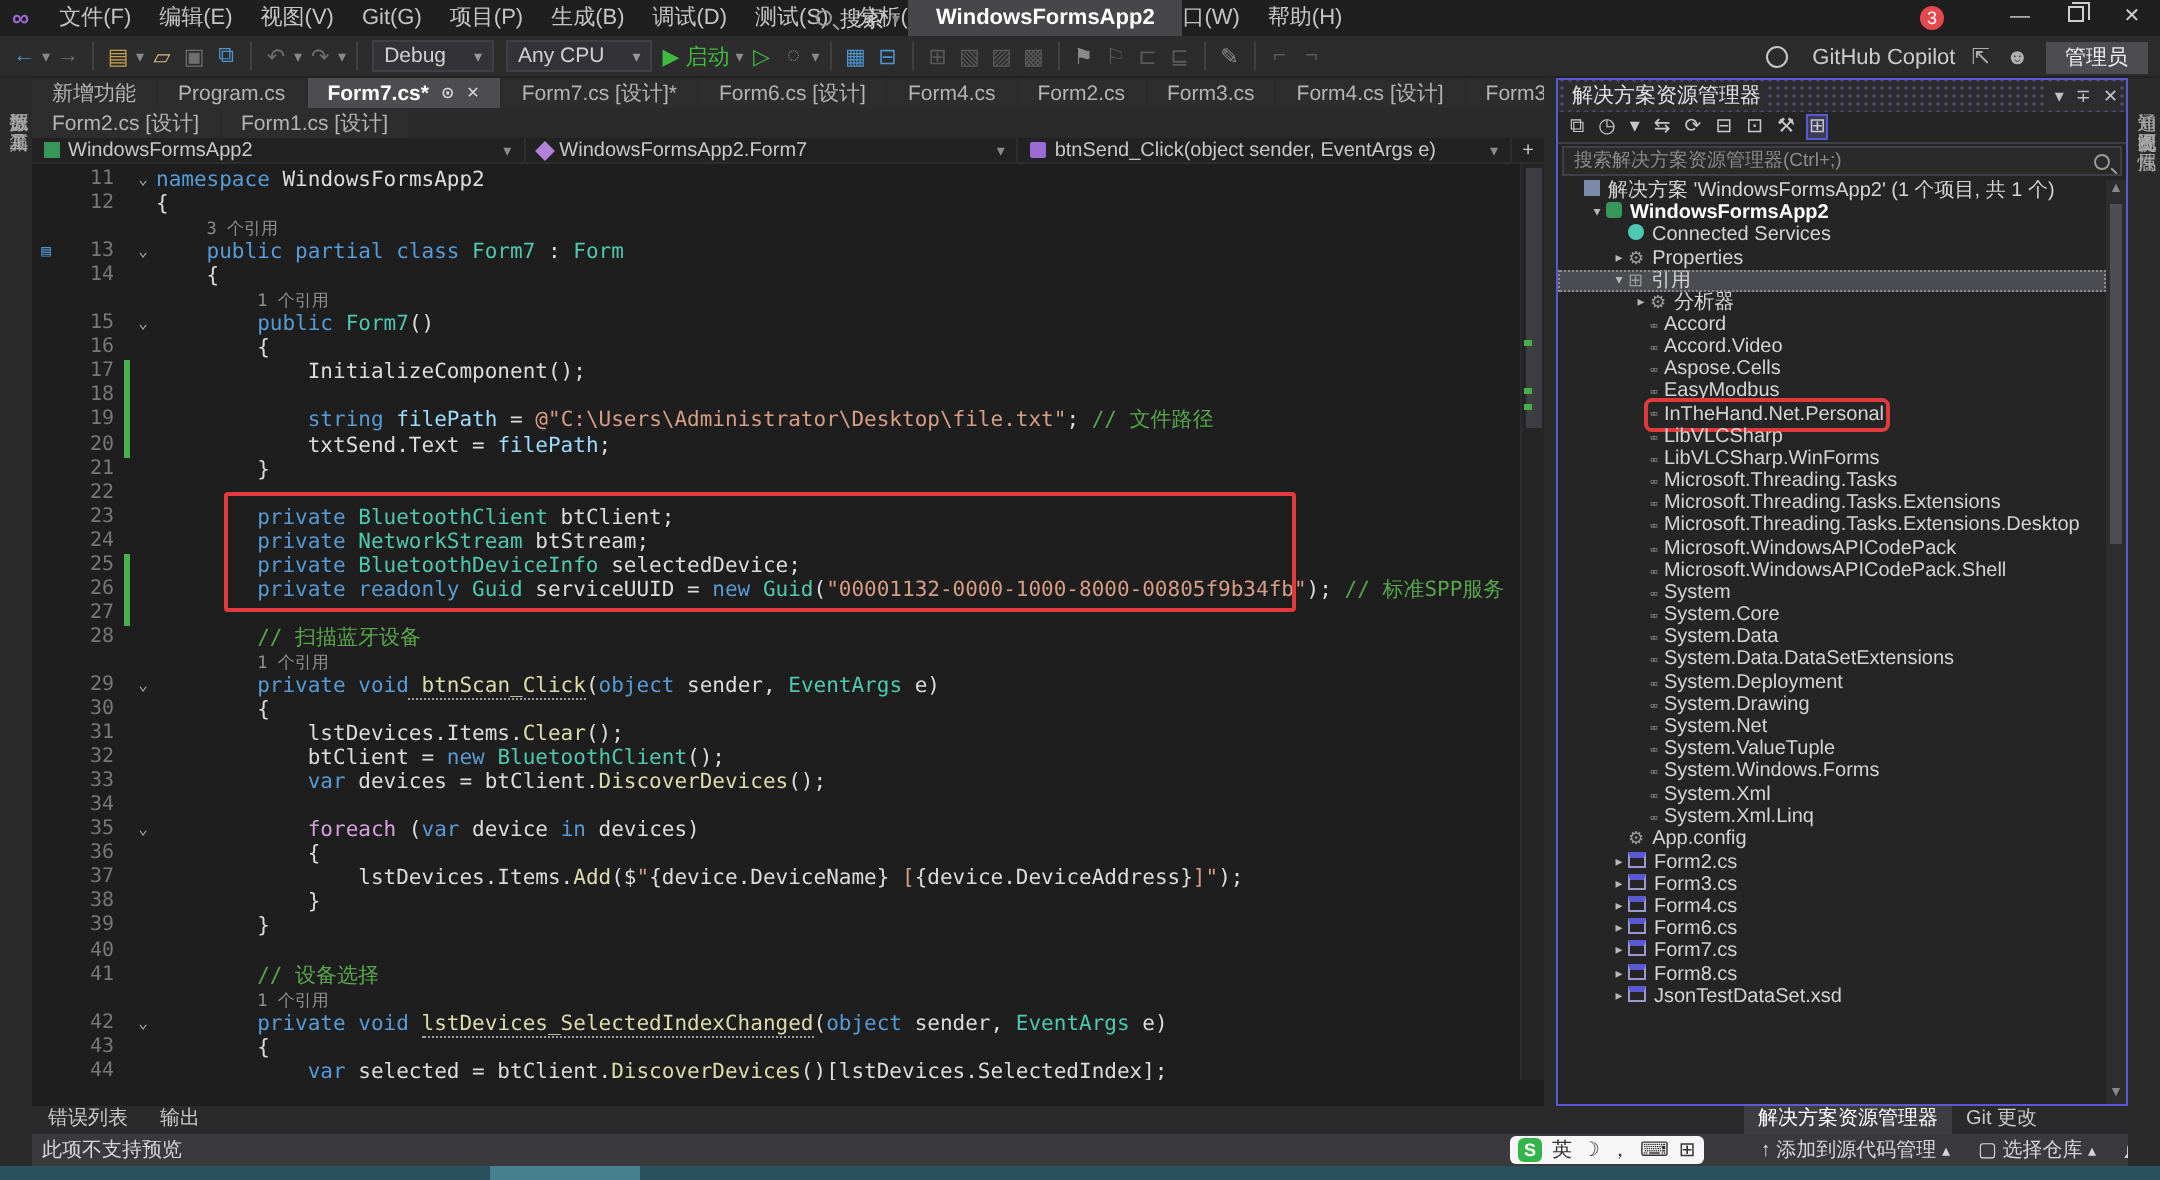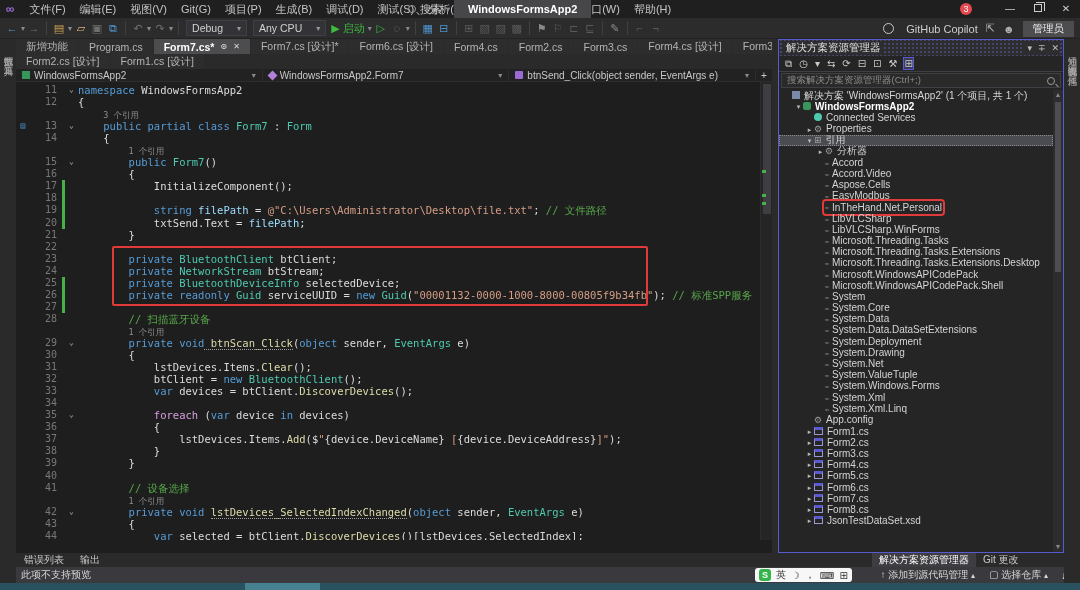--- a/index.html
+++ b/index.html
@@ -573,45 +573,33 @@
         <div class="trow" style="padding-left: 26px;">
           <span class="arrow"></span>
           <span><span class="ticon">
               <span class="ti-gear">⚙</span>
             </span><span>App.config</span></span>
         </div>
         <div class="trow" style="padding-left: 26px;">
           <span class="arrow">▸</span>
           <span><span class="ticon">
               <span class="ti-form"></span>
-            </span><span>Form1.cs</span></span>
-        </div>
-        <div class="trow" style="padding-left: 26px;">
-          <span class="arrow">▸</span>
-          <span><span class="ticon">
-              <span class="ti-form"></span>
             </span><span>Form2.cs</span></span>
         </div>
         <div class="trow" style="padding-left: 26px;">
           <span class="arrow">▸</span>
           <span><span class="ticon">
               <span class="ti-form"></span>
             </span><span>Form3.cs</span></span>
         </div>
         <div class="trow" style="padding-left: 26px;">
           <span class="arrow">▸</span>
           <span><span class="ticon">
               <span class="ti-form"></span>
             </span><span>Form4.cs</span></span>
-        </div>
-        <div class="trow" style="padding-left: 26px;">
-          <span class="arrow">▸</span>
-          <span><span class="ticon">
-              <span class="ti-form"></span>
-            </span><span>Form5.cs</span></span>
         </div>
         <div class="trow" style="padding-left: 26px;">
           <span class="arrow">▸</span>
           <span><span class="ticon">
               <span class="ti-form"></span>
             </span><span>Form6.cs</span></span>
         </div>
         <div class="trow" style="padding-left: 26px;">
           <span class="arrow">▸</span>
           <span><span class="ticon">

